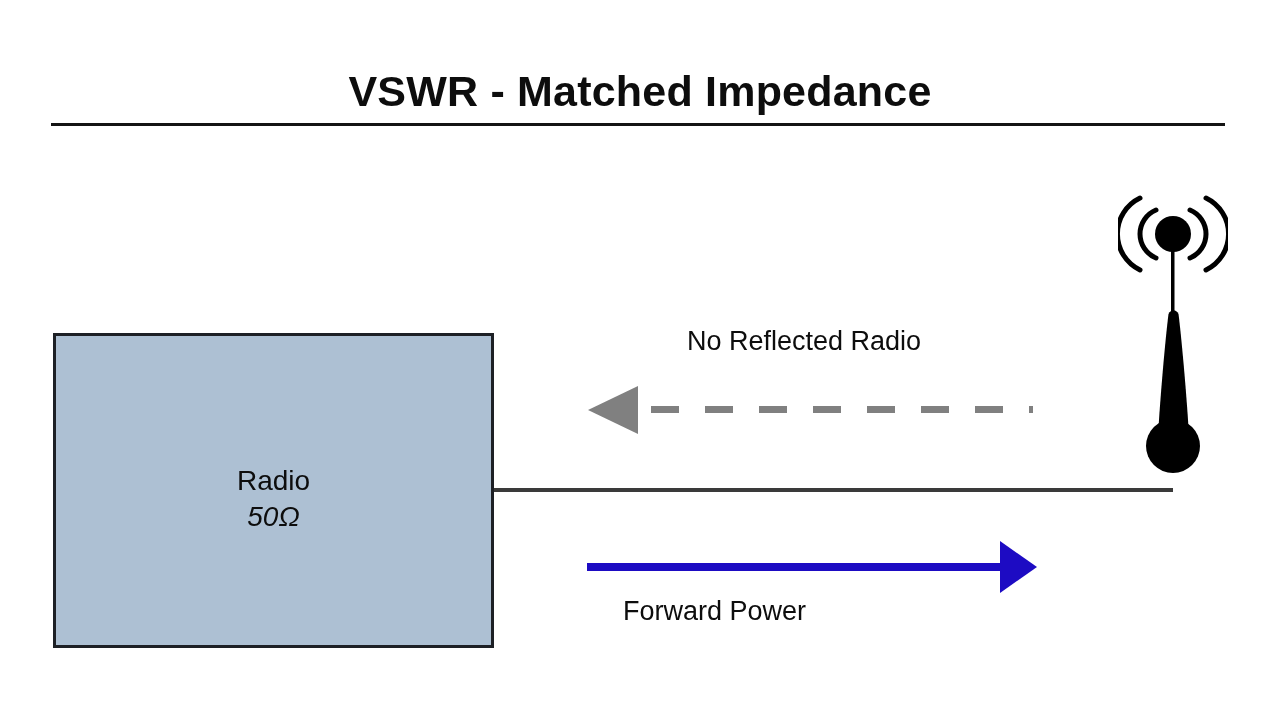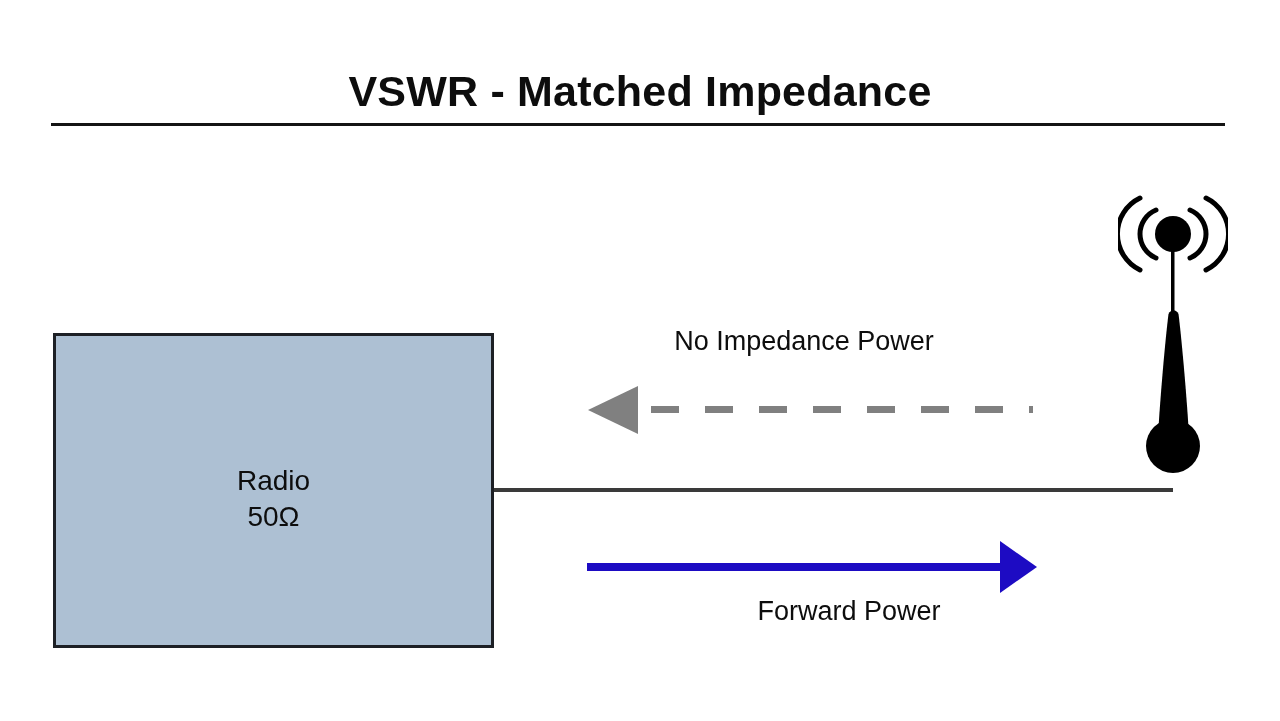--- a/index.html
+++ b/index.html
@@ -60,20 +60,21 @@
     top: 455px;
     width: 441px;
     text-align: center;
     font-size: 28px;
     color: #0d0d0d;
     line-height: 36px;
     margin-top: 8px;
   }
   .radio-label .line2 {
     display: block;
+    font-style: italic;
   }
 
   
   .tx-line {
     position: absolute;
     left: 494px;
     top: 488px;
     width: 679px;
     height: 4px;
     background: #3a3a3a;
@@ -125,24 +126,24 @@
     left: 1000px;
     top: 541px;
     width: 0;
     height: 0;
     border-top: 26px solid transparent;
     border-bottom: 26px solid transparent;
     border-left: 37px solid #1d0bc3;
   }
   .forward-label {
     position: absolute;
-    left: 649px;
+    left: 623px;
     top: 596px;
     width: 400px;
-    text-align: center;
+    text-align: left;
     font-size: 27px;
     color: #0d0d0d;
     white-space: nowrap;
   }
 
   
   .antenna {
     position: absolute;
     left: 1118px;
     top: 192px;
@@ -164,21 +165,21 @@
   <div class="title-rule"></div>
 
   <div class="radio-box"></div>
   <div class="radio-label">
     <span>Radio</span>
     <span class="line2">50Ω</span>
   </div>
 
   <div class="tx-line"></div>
 
-  <div class="reflected-label">No Impedance Power</div>
+  <div class="reflected-label">No Reflected Radio</div>
   <div class="reflected-dashes"></div>
   <div class="reflected-head"></div>
 
   <div class="forward-line"></div>
   <div class="forward-head"></div>
   <div class="forward-label">Forward Power</div>
 
   <div class="antenna">
     <svg viewBox="0 0 110 290" xmlns="http://www.w3.org/2000/svg">
 

